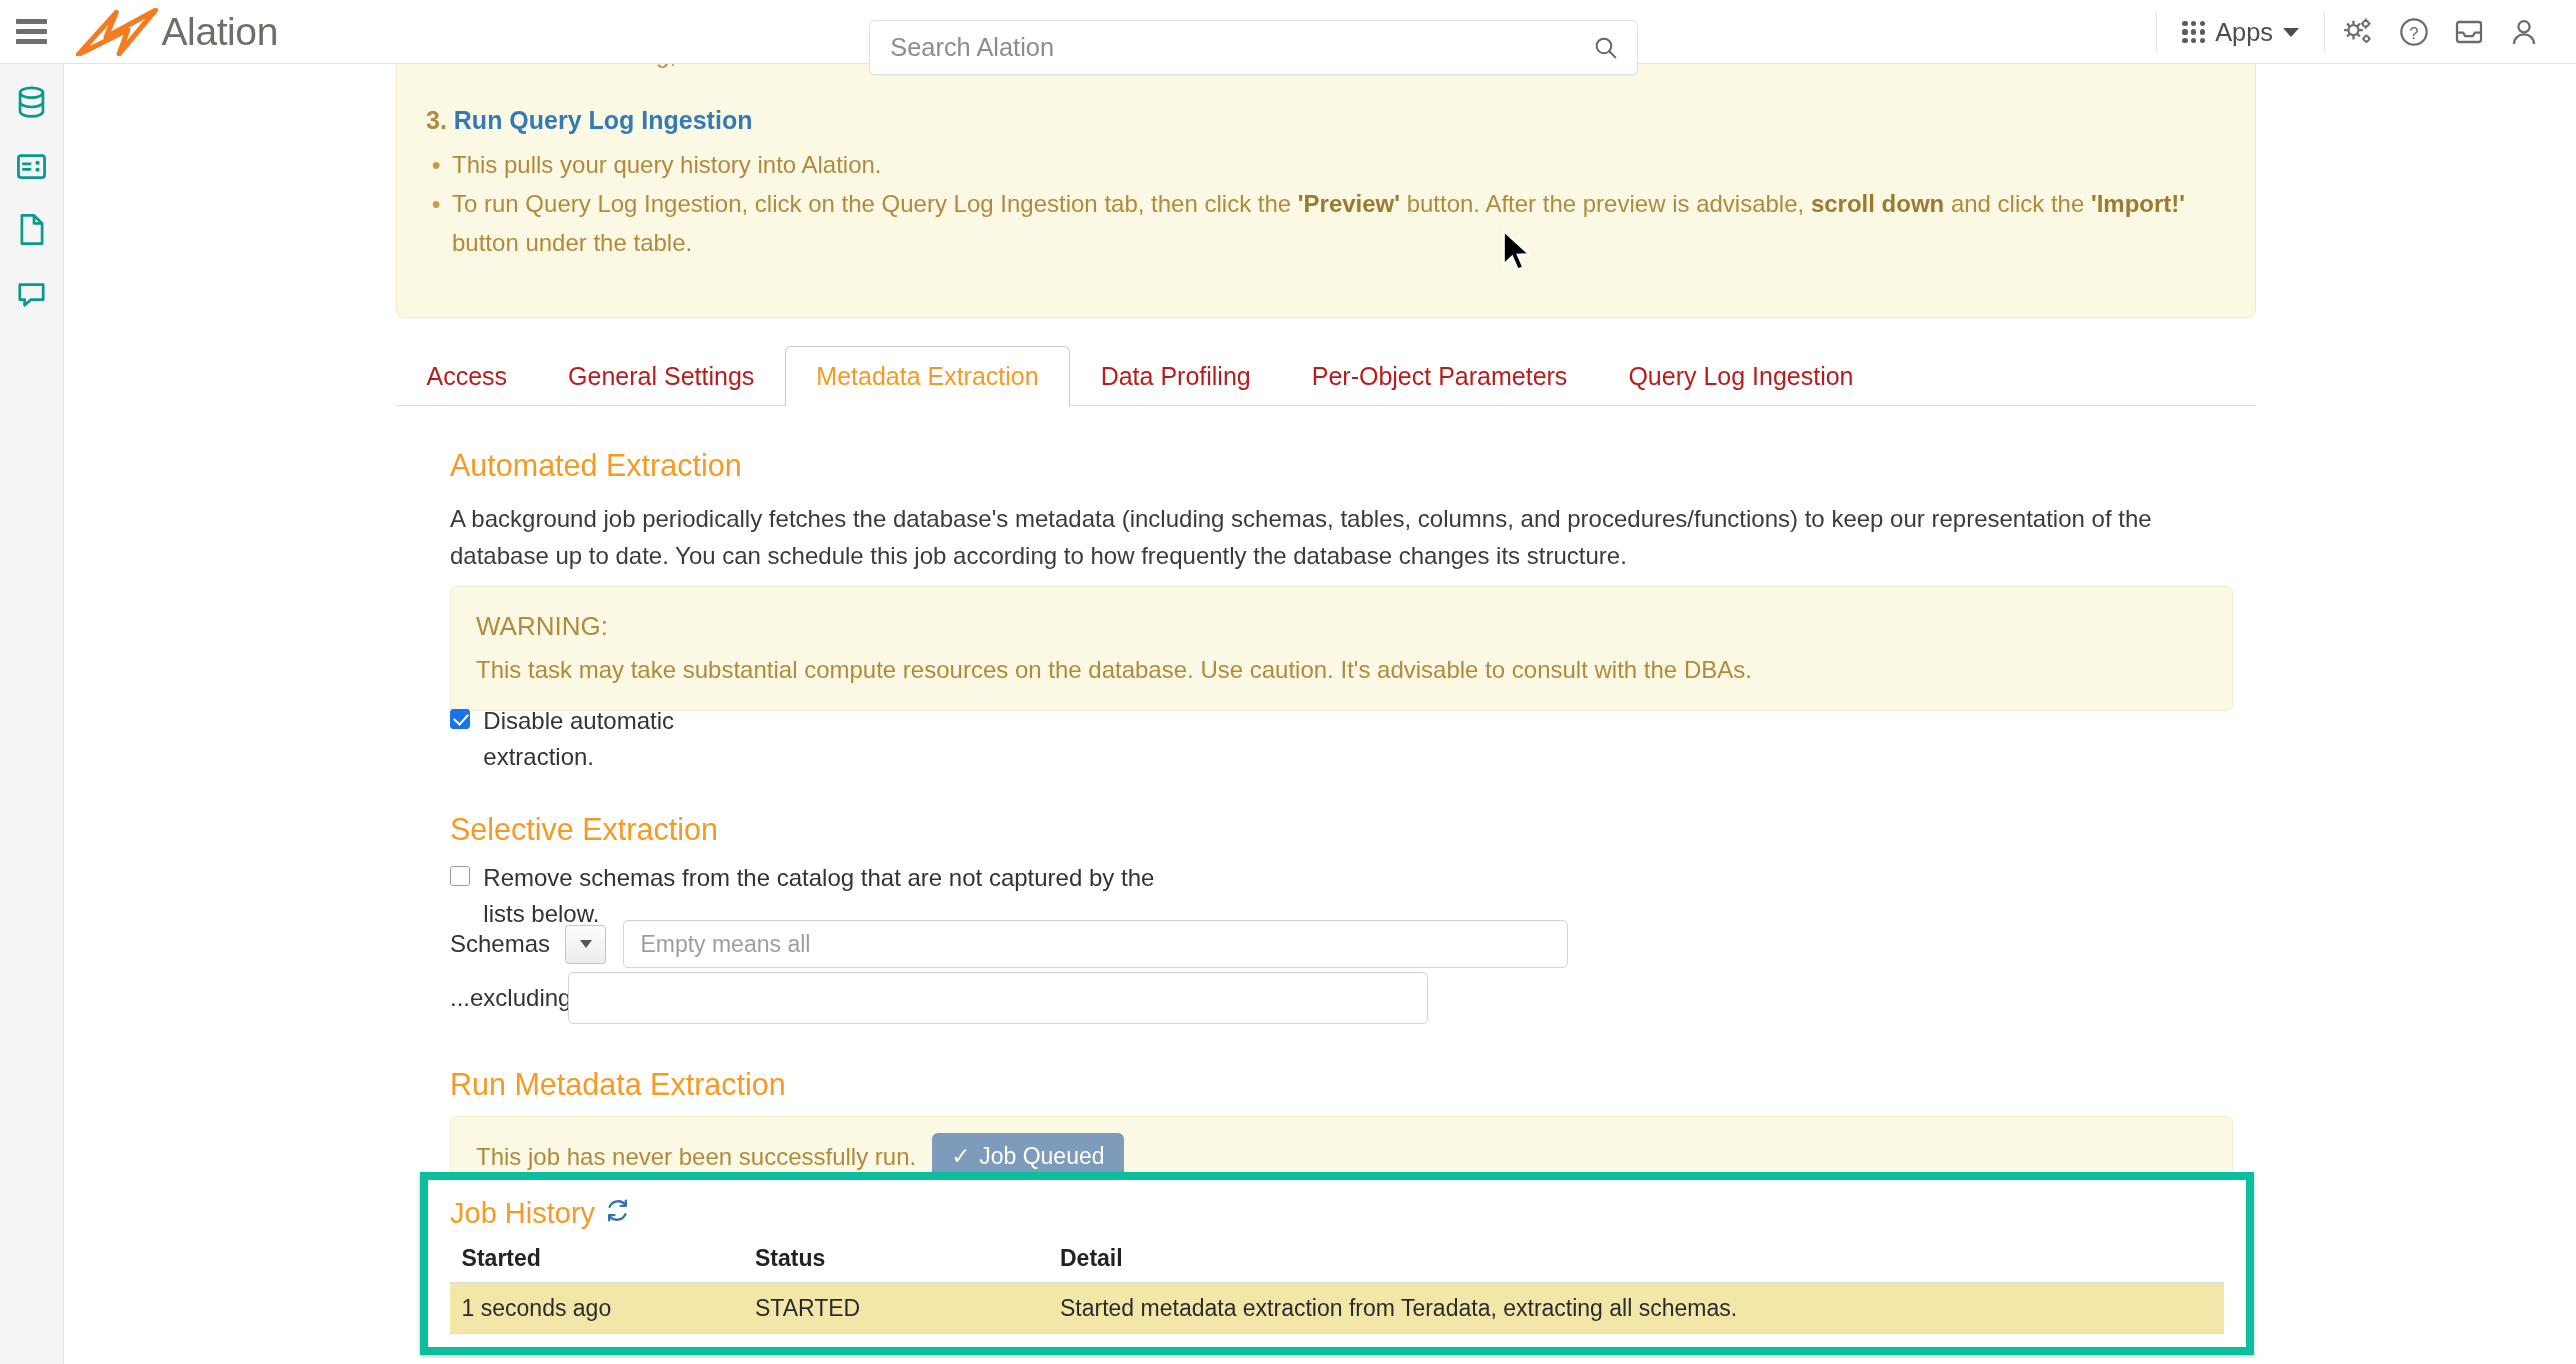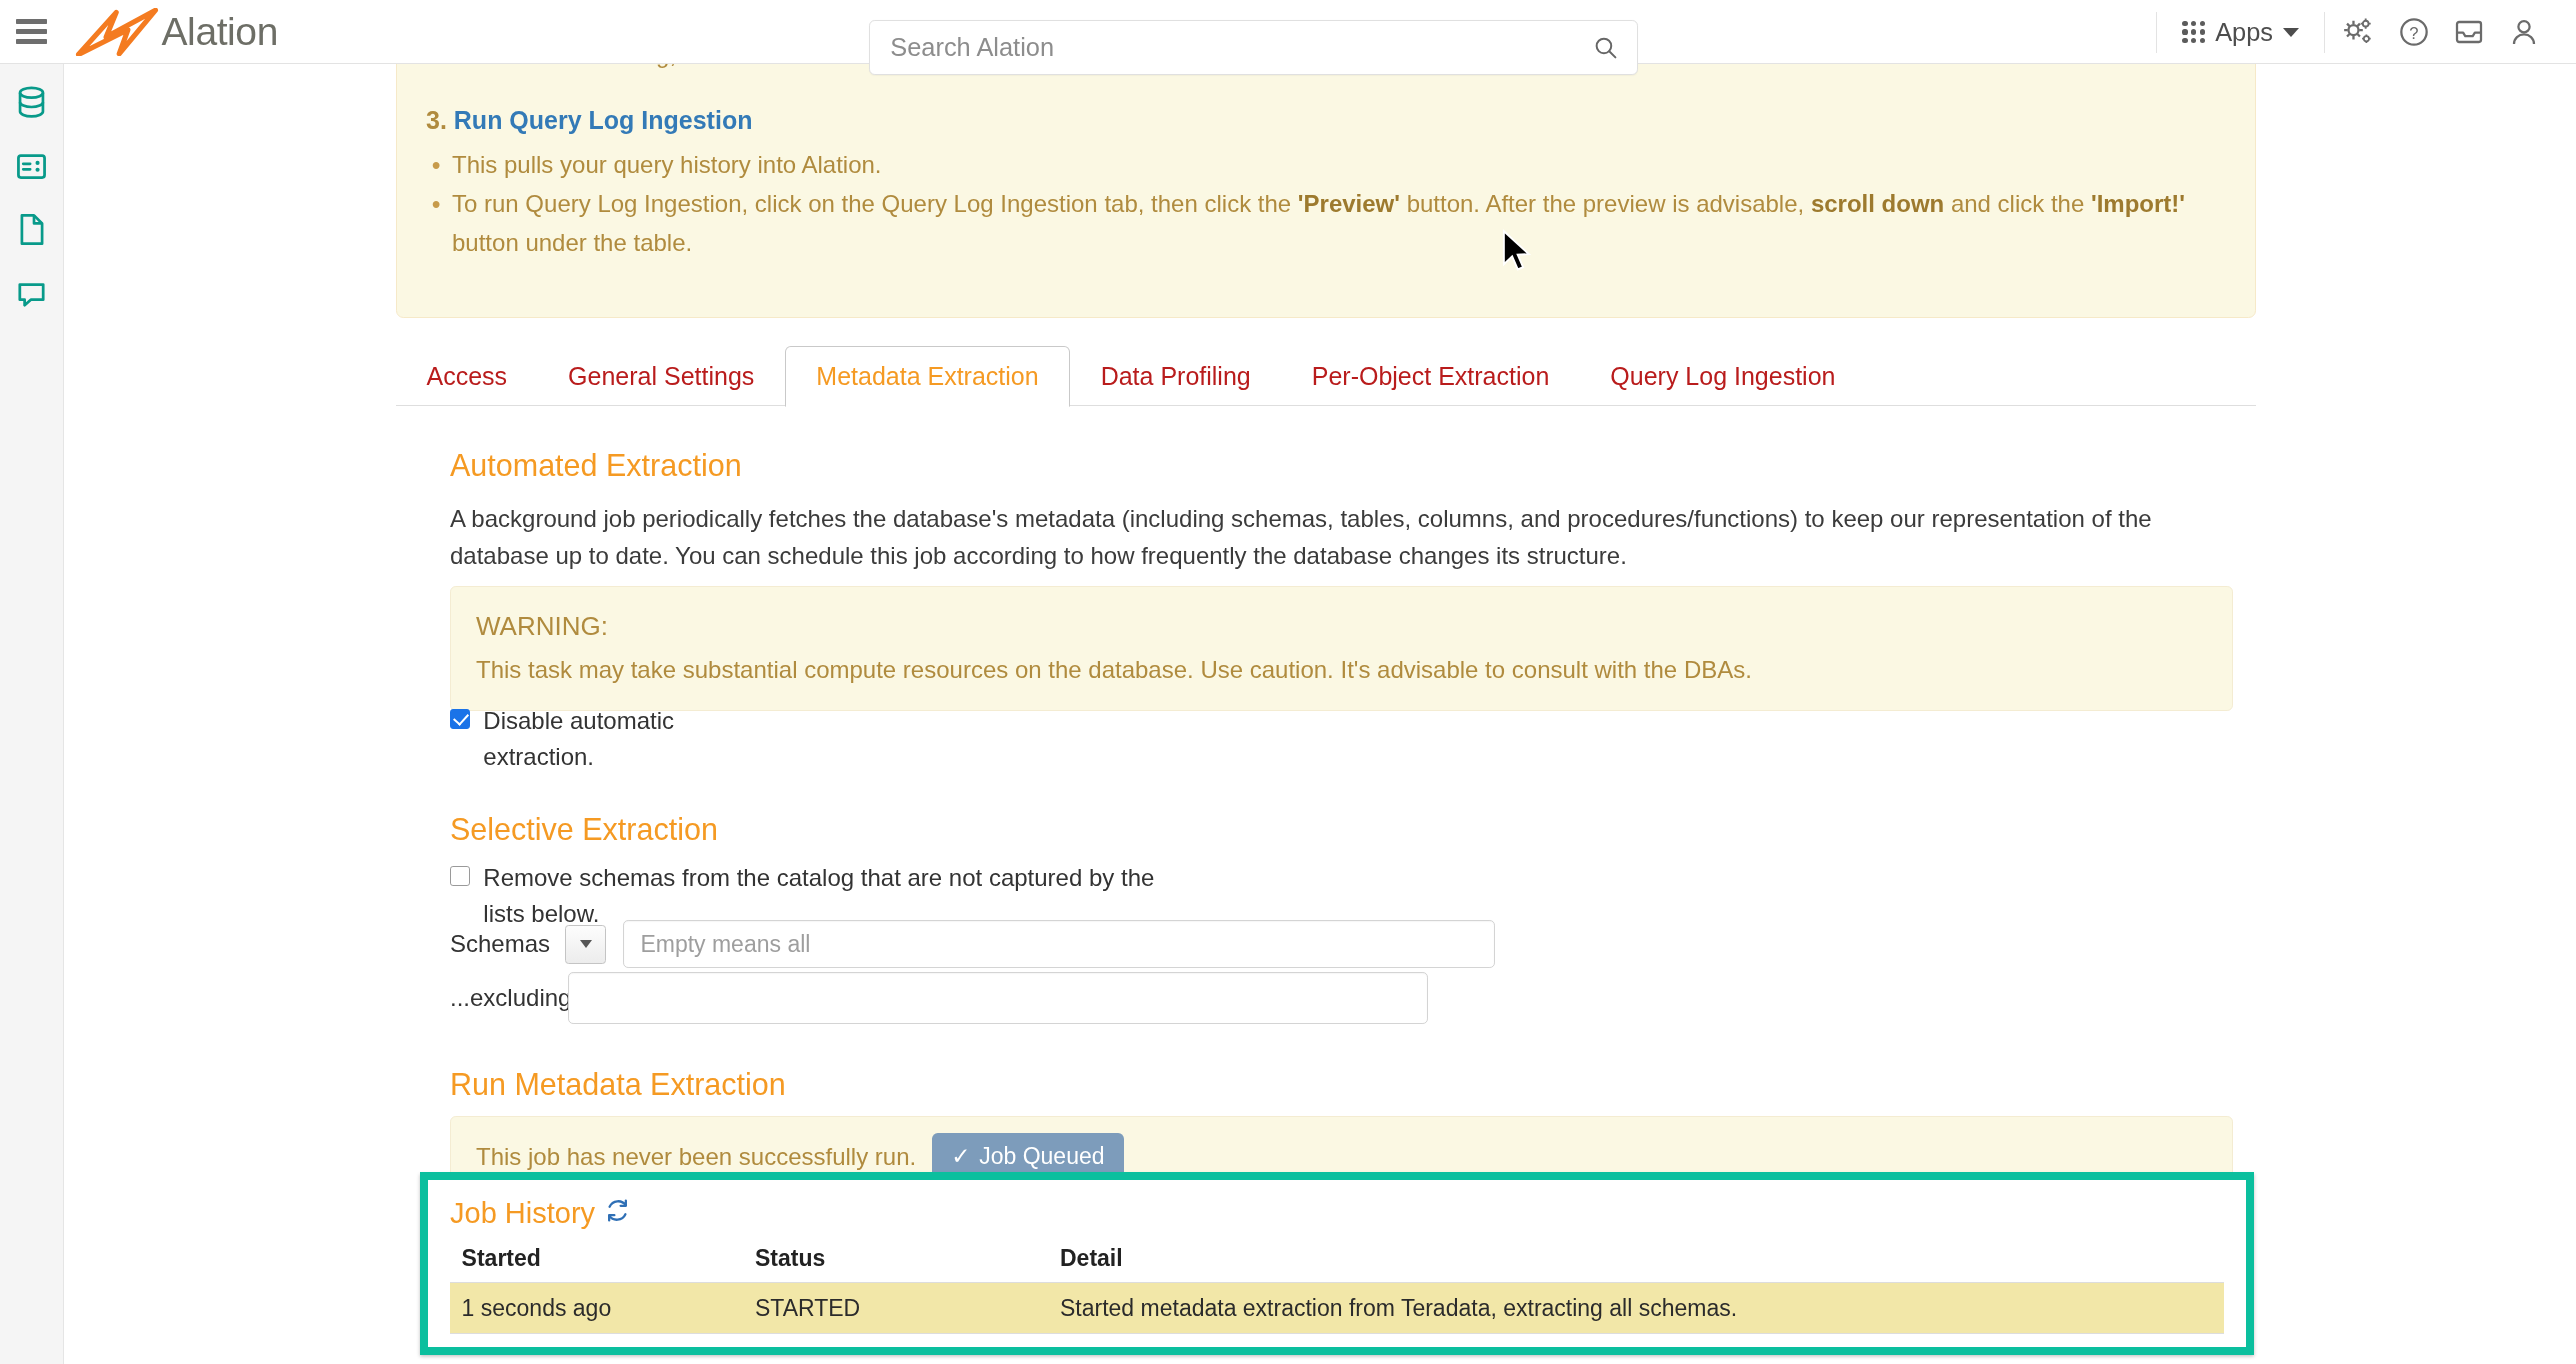--- a/index.html
+++ b/index.html
@@ -360,21 +360,21 @@
         <span>To run Query Log Ingestion, click on the Query Log Ingestion tab, then click the </span><b>'Preview'</b><span> button. After the preview is advisable, </span><b>scroll down</b><span> and click the </span><b>'Import!'</b><span> button under the table.</span>
       </li>
     </ul>
   </div>
 
   <div class="tabbar">
     <div class="tab">Access</div>
     <div class="tab">General Settings</div>
     <div class="tab active">Metadata Extraction</div>
     <div class="tab">Data Profiling</div>
-    <div class="tab">Per-Object Extraction</div>
+    <div class="tab">Per-Object Parameters</div>
     <div class="tab">Query Log Ingestion</div>
   </div>
 
   <div style="position:absolute; left:385px; top:384px; width:1743px;">
     <div class="section-title">Automated Extraction</div>
   </div>
   <div class="body-text" style="position:absolute; left:385px; top:436px; width:1714px;">A background job periodically fetches the database's metadata (including schemas, tables, columns, and procedures/functions) to keep our representation of the database up to date. You can schedule this job according to how frequently the database changes its structure.</div>
 
   <div class="warn-box" style="position:absolute; left:385px; top:522px; width:1783px;">
     <div class="warn-title">WARNING:</div>
@@ -391,21 +391,21 @@
   <div class="chk-row" style="position:absolute; left:385px; top:796px; width:741px;">
     <span class="chkbox"></span>
     <span class="chk-label" style="max-width:676px;">Remove schemas from the catalog that are not captured by the lists below.</span>
   </div>
 
   <div class="field-row" style="position:absolute; left:385px; top:856px;">
     <span class="field-label" style="width:115px;">Schemas</span>
     <span class="dd-btn">
         <span class="caret-dn"></span>
       </span>
-    <input class="txtinput" style="width: 872px; margin-left: 17.4px;" type="text" value="" placeholder="Empty means all">
+    <input class="txtinput" style="width: 945px; margin-left: 17.4px;" type="text" value="" placeholder="Empty means all">
   </div>
 
   <div class="field-row" style="position:absolute; left:385px; top:908px;">
     <span class="field-label" style="width:118px;">...excluding</span>
     <input class="txtinput" style="width: 860px; height: 52px;" type="text" value="" placeholder="">
   </div>
 
   <div class="section-title" style="position:absolute; left:385px; top:1003px;">Run Metadata Extraction</div>
 
   <div class="runbox" style="position:absolute; left:385px; top:1052px; width:1783px;">

